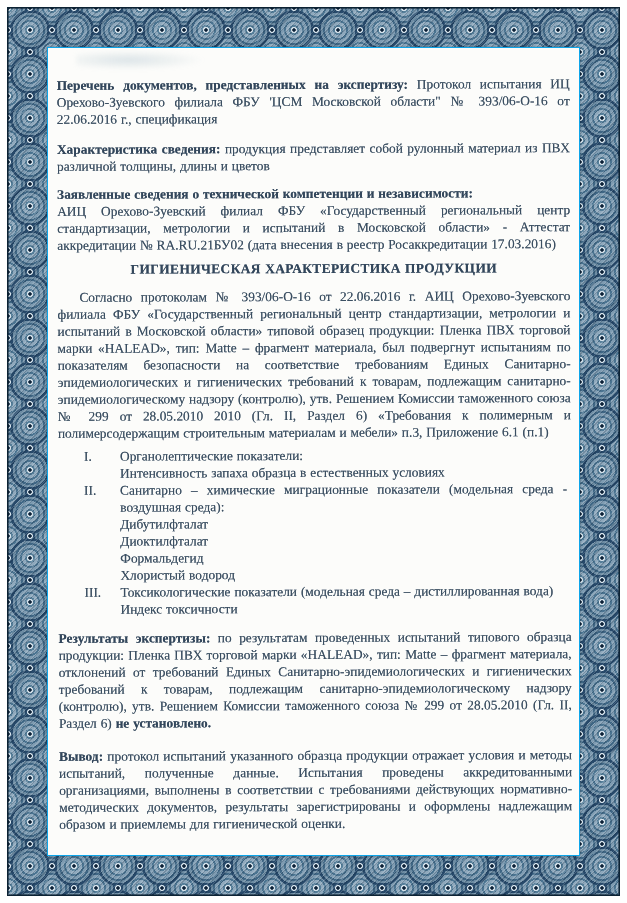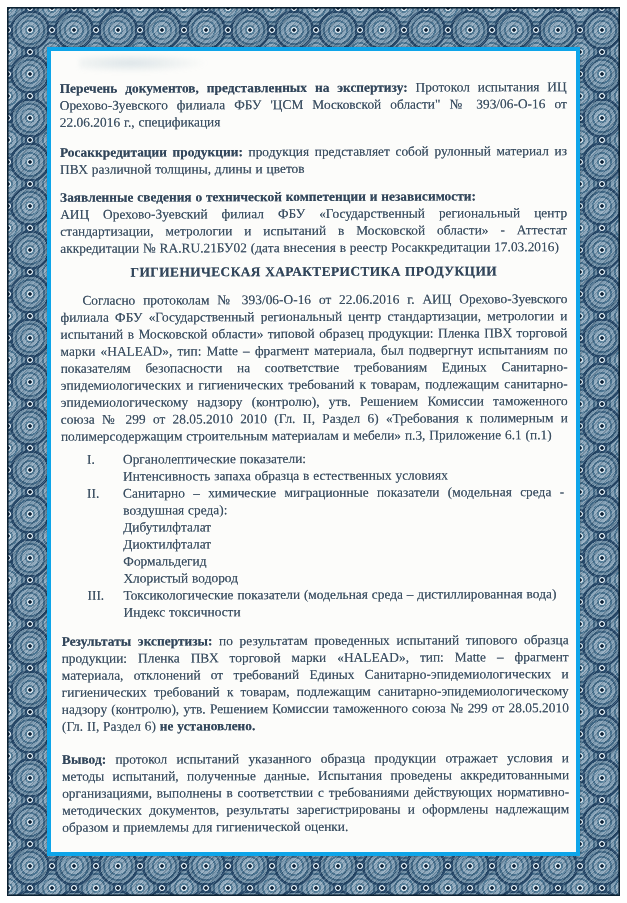--- a/index.html
+++ b/index.html
@@ -34,21 +34,21 @@
         #27496a 17.5px 19.5px, rgba(39,73,106,0) 20.5px);
     background-size:22px 22px, auto, 44px 44px, 44px 44px;
     background-position:11px 11px, 0 0, 0 0, 22px 22px;
     box-shadow:inset 0 0 0 1px rgba(8,25,43,.55);
   }
 
   
   .doc-panel{
     position:absolute;inset:47px;
     background:#fcfcfa;
-    border:4px solid #0ea5e9;
+    border:1px solid #0ea5e9;
     box-shadow:0 0 2px rgba(12,32,52,.5);
   }
   .bleed-smudge{
     position:absolute;left:28px;top:2px;width:130px;height:20px;
     background:radial-gradient(ellipse at 40% 50%, rgba(140,170,185,.28), rgba(140,170,185,0) 70%);
     filter:blur(2px);
   }
 
   .scan-text{
     position:absolute;left:10px;right:8px;top:28px;bottom:0;
@@ -87,21 +87,21 @@
 
   <div class="security-frame"></div>
 
   <div class="doc-panel">
     <div class="bleed-smudge"></div>
 
     <div class="scan-text">
 
       <p class="p-docs"><b>Перечень документов, представленных на экспертизу:</b><span> Протокол испытания ИЦ Орехово-Зуевского филиала ФБУ 'ЦСМ Московской области" № 393/06-О-16 от 22.06.2016 г., спецификация</span></p>
 
-      <p class="p-char"><b>Росаккредитации продукции:</b><span> продукция представляет собой рулонный материал из ПВХ различной толщины, длины и цветов</span></p>
+      <p class="p-char"><b>Характеристика сведения:</b><span> продукция представляет собой рулонный материал из ПВХ различной толщины, длины и цветов</span></p>
 
       <p class="p-claim"><b class="lead">Заявленные сведения о технической компетенции и независимости:</b><span>АИЦ Орехово-Зуевский филиал ФБУ «Государственный региональный центр стандартизации, метрологии и испытаний в Московской области» - Аттестат аккредитации № RA.RU.21БУ02 (дата внесения в реестр Росаккредитации 17.03.2016)</span></p>
 
       <p class="hyg-heading">ГИГИЕНИЧЕСКАЯ ХАРАКТЕРИСТИКА ПРОДУКЦИИ</p>
 
       <p class="p-accord">Согласно протоколам № 393/06-О-16 от 22.06.2016 г. АИЦ Орехово-Зуевского филиала ФБУ «Государственный региональный центр стандартизации, метрологии и испытаний в Московской области» типовой образец продукции: Пленка ПВХ торговой марки «HALEAD», тип: Matte – фрагмент материала, был подвергнут испытаниям по показателям безопасности на соответствие требованиям Единых Санитарно-эпидемиологических и гигиенических требований к товарам, подлежащим санитарно-эпидемиологическому надзору (контролю), утв. Решением Комиссии таможенного союза № 299 от 28.05.2010 2010 (Гл. II, Раздел 6) «Требования к полимерным и полимерсодержащим строительным материалам и мебели» п.3, Приложение 6.1 (п.1)</p>
 
       <div class="num-list">
         <div class="ln-row">
             <span class="ln-num">I.</span>

